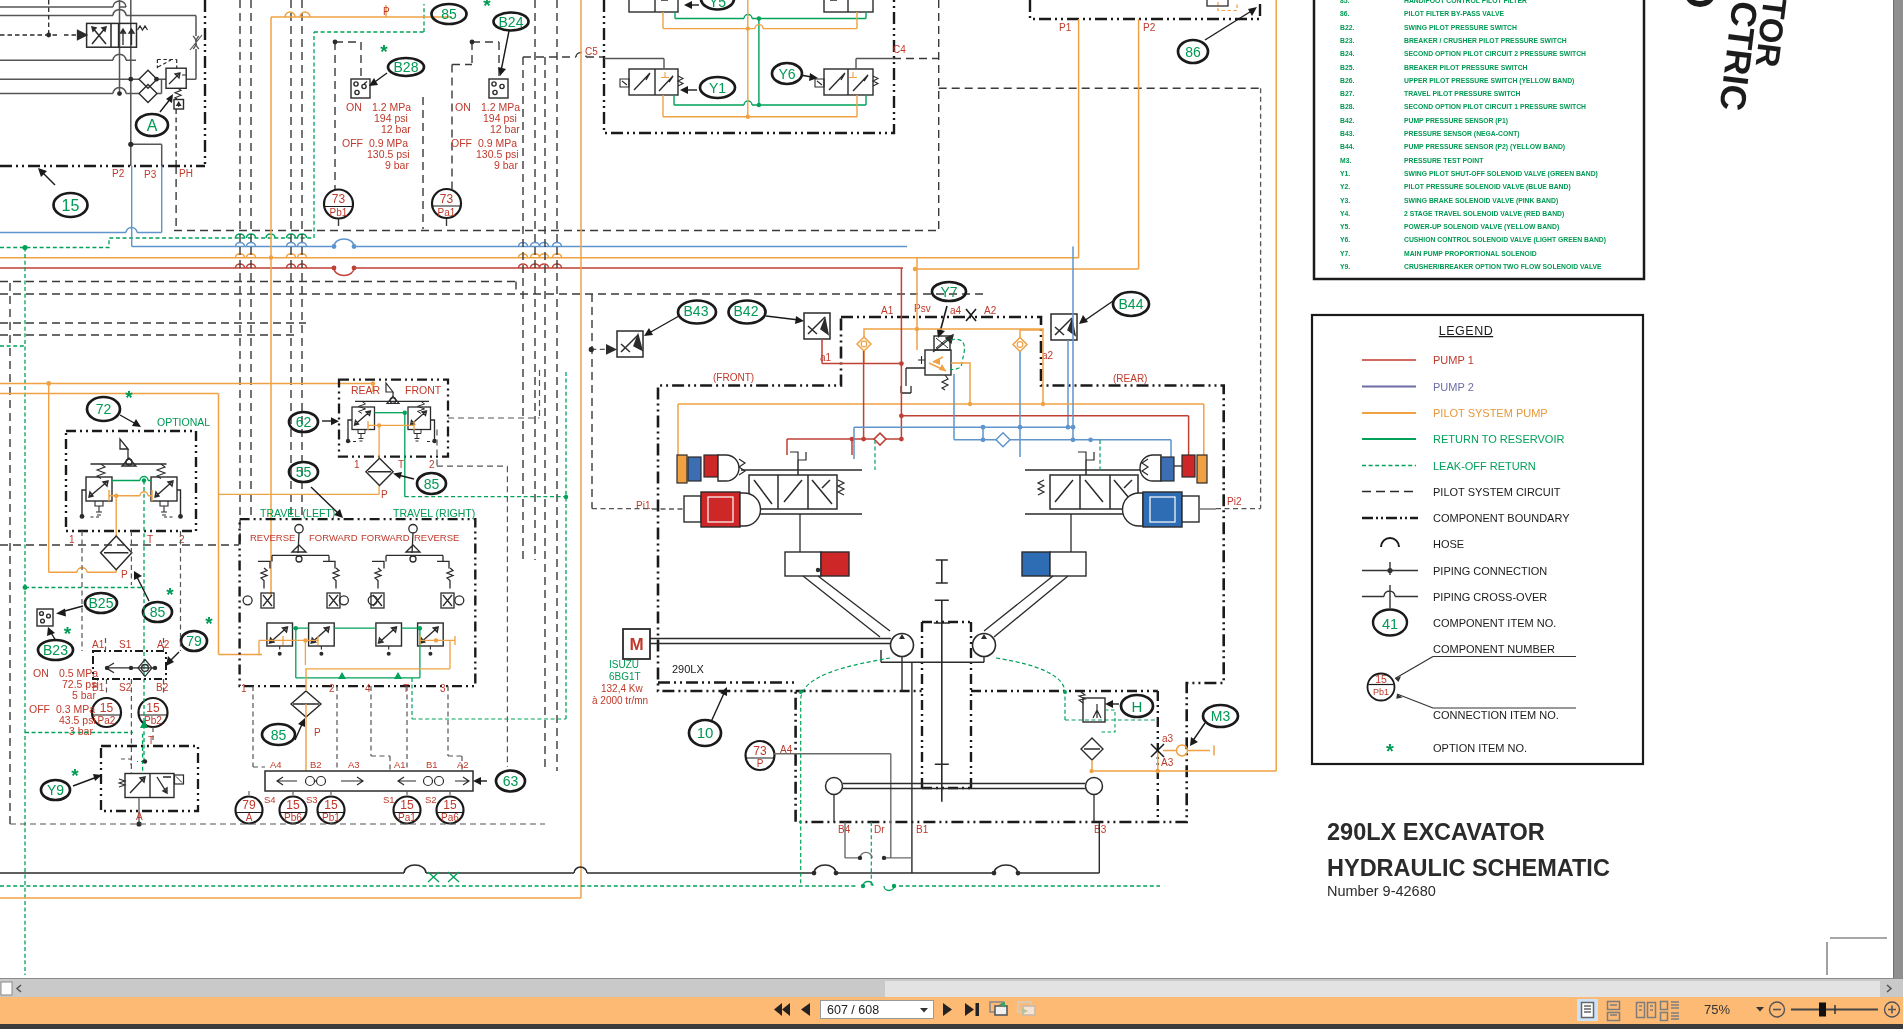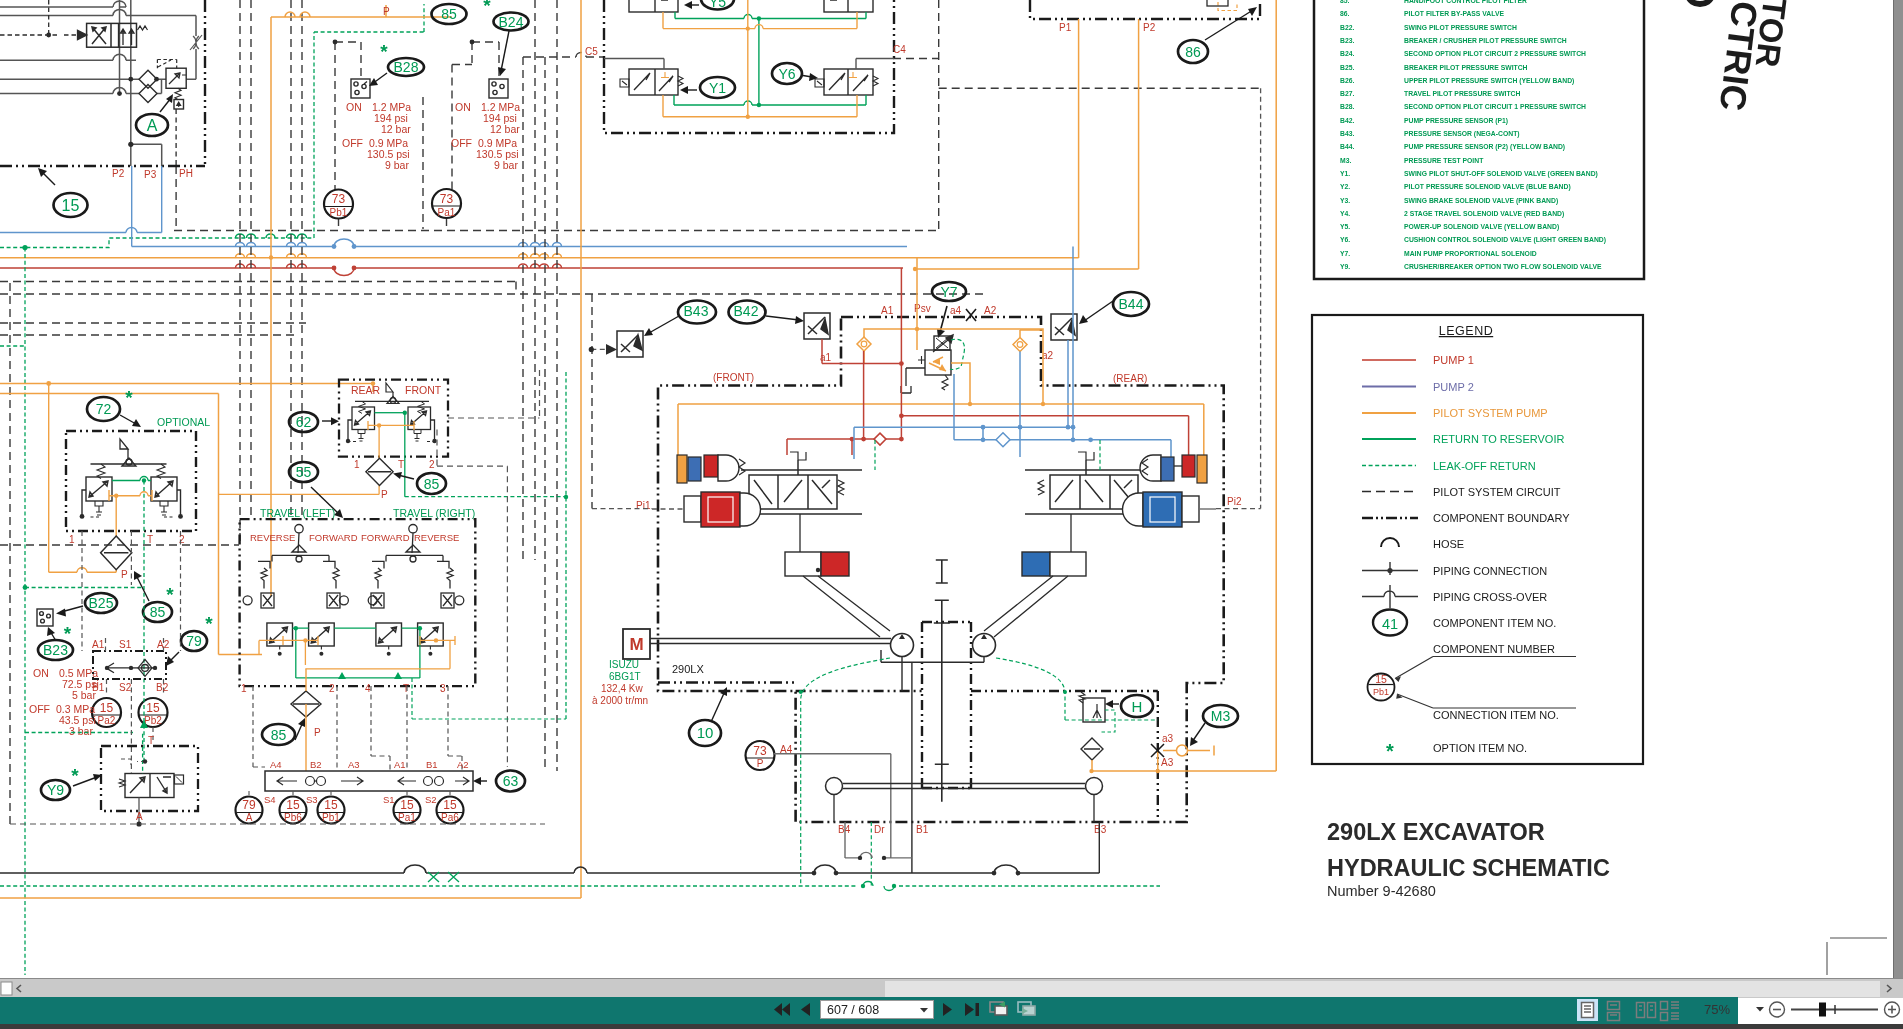--- a/index.html
+++ b/index.html
@@ -1,21 +1,21 @@
 <!DOCTYPE html>
 <html><head>
 <meta charset="utf-8">
 <style>
   html,body{margin:0;padding:0;width:1903px;height:1029px;overflow:hidden;background:#ffffff;
     font-family:"Liberation Sans", sans-serif;}
   #page{position:absolute;left:0;top:0;width:1903px;height:978px;background:#fff;}
   #rstrip{position:absolute;right:0;top:0;width:9px;height:978px;background:#8f8f8f;border-left:1px solid #6e6e6e;}
   #hscroll{position:absolute;left:0;top:978px;width:1903px;height:19px;background:#c9c9c9;border-top:1px solid #8a8a8a;}
   #hthumb{position:absolute;left:885px;top:2px;width:995px;height:16px;background:#e3e3e3;}
-  #toolbar{position:absolute;left:0;top:997px;width:1738px;height:27px;background:#0f766e;}
+  #toolbar{position:absolute;left:0;top:997px;width:1903px;height:27px;background:#fdba74;}
   #bstrip{position:absolute;left:0;top:1024px;width:1903px;height:5px;background:#3b3b3b;}
 </style>
 </head>
 <body>
 <div id="page">
 <svg width="1903" height="978" viewBox="0 0 1903 978">
 
 <g fill="none">
   <path d="M 174,230.5 H 938.7" stroke="#3a3a3a" stroke-width="1.4" stroke-dasharray="8 5"></path>
   <path d="M 131.7,246.5 H 334 M 354,246.5 H 907" stroke="#5f95cc" stroke-width="1.5"></path>

